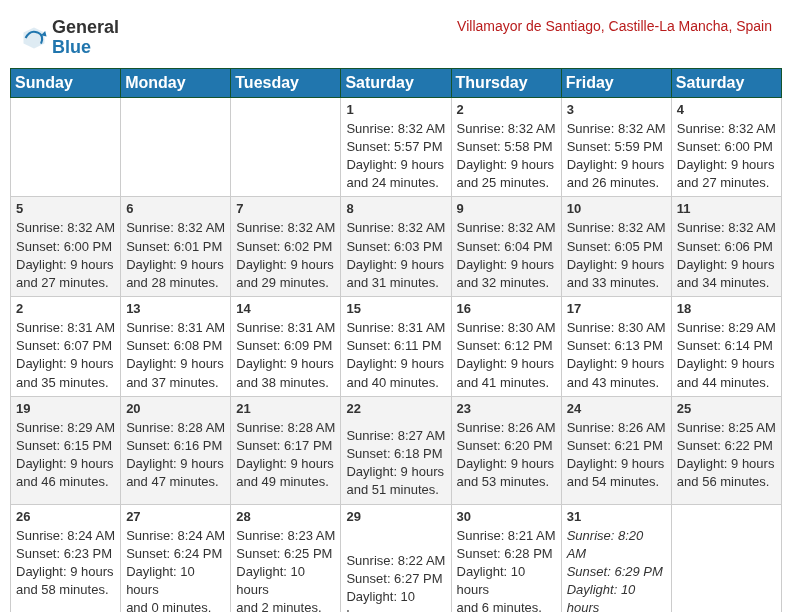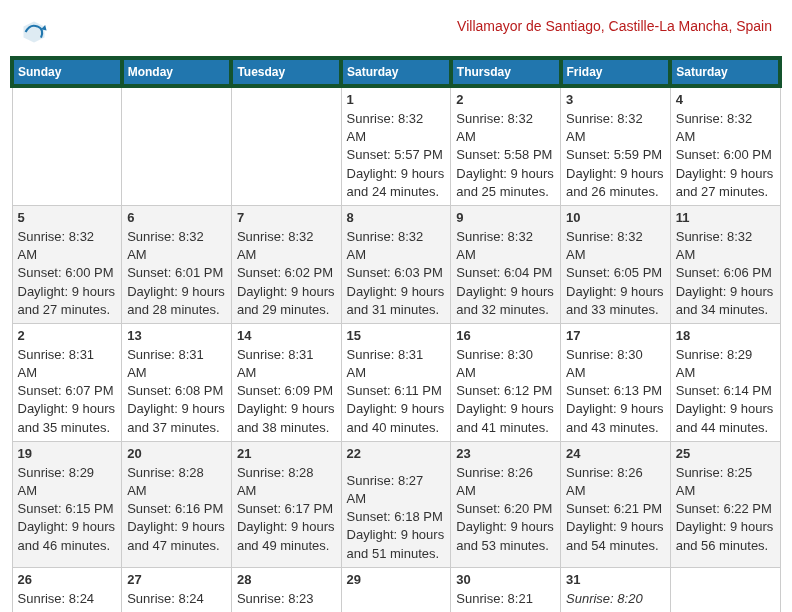--- a/index.html
+++ b/index.html
@@ -48,23 +48,23 @@
       width: 100%;
       border-collapse: collapse;
       margin-top: 6px;
       font-size: 11px;
     }
     .calendar thead th {
       background-color: #2176ae;
       color: #fff;
       padding: 5px 4px;
       text-align: left;
-      font-size: 12px;
+      font-size: 16px;
       font-weight: bold;
-      border: 4px solid #14532d;
+      border: 1px solid #14532d;
     }
     .calendar tbody td {
       border: 1px solid #ccc;
       vertical-align: top;
       padding: 4px 5px;
       width: calc(100% / 7);
       min-height: 80px;
     }
     .day-number {
       font-weight: bold;
@@ -93,20 +93,24 @@
 </head>
 <body>
 
 <div class="header-area">
   <div class="logo">
     <svg class="logo-icon" viewBox="0 0 40 40">
       <path d="M 20 5 L 35 12 L 35 28 L 20 35 L 5 28 L 5 12 Z" fill="#2176ae" opacity="0.15"></path>
       <path d="M 8 20 Q 14 8 25 12 Q 35 16 30 28" fill="none" stroke="#2176ae" stroke-width="3"></path>
       <path d="M 30 16 L 36 10 L 38 18" fill="#2176ae"></path>
     </svg>
+    <div class="logo-text">
+      <span class="logo-general">General</span><br>
+      <span class="logo-blue">Blue</span>
+    </div>
   </div>
   <div class="title-area">
     <div class="subtitle">Villamayor de Santiago, Castille-La Mancha, Spain</div>
   </div>
 </div>
 
 <table class="calendar">
   <thead>
     <tr>
     <th>Sunday</th>

